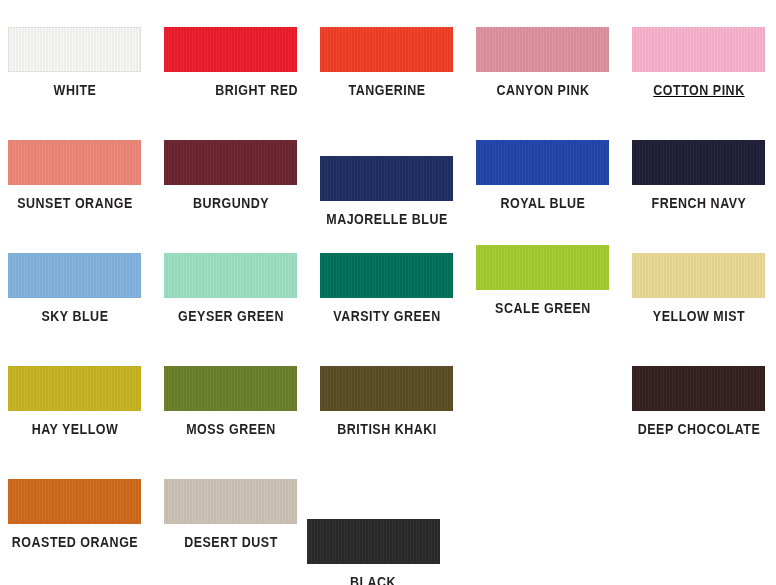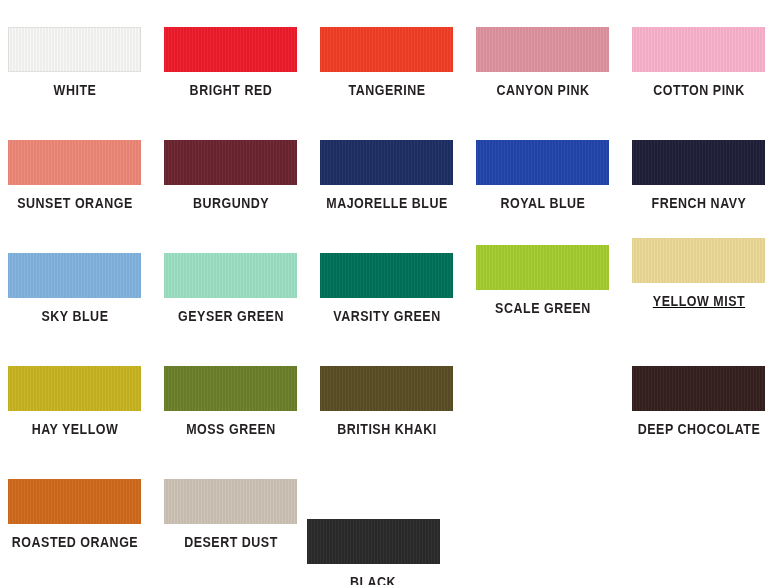--- a/index.html
+++ b/index.html
@@ -57,45 +57,45 @@
   }
 </style>
 </head>
 <body>
 
 <div id="swatch-grid" style="background: rgb(255, 255, 255);">
     <div class="swatch-cell" style="left: -3.5px; top: 27px;">
       <div class="swatch-chip bordered" title="WHITE" style="background-color: rgb(247, 247, 245); width: 133px; height: 45px;"></div>
       <div class="swatch-label" style="color: rgb(35, 31, 32);">WHITE</div>
     </div>
-    <div class="swatch-cell" style="left: 152.5px; top: 27px;">
+    <div class="swatch-cell" style="left: 152.5px; top: 27px; text-align: right;">
       <div class="swatch-chip" title="BRIGHT RED" style="background-color: rgb(237, 28, 42); width: 133px; height: 45px;"></div>
       <div class="swatch-label" style="color: rgb(35, 31, 32);">BRIGHT RED</div>
     </div>
     <div class="swatch-cell" style="left: 308.5px; top: 27px;">
       <div class="swatch-chip" title="TANGERINE" style="background-color: rgb(240, 62, 38); width: 133px; height: 45px;"></div>
       <div class="swatch-label" style="color: rgb(35, 31, 32);">TANGERINE</div>
     </div>
     <div class="swatch-cell" style="left: 464.5px; top: 27px;">
       <div class="swatch-chip" title="CANYON PINK" style="background-color: rgb(221, 147, 160); width: 133px; height: 45px;"></div>
       <div class="swatch-label" style="color: rgb(35, 31, 32);">CANYON PINK</div>
     </div>
-    <div class="swatch-cell" style="left: 620.5px; top: 27px;">
+    <div class="swatch-cell" style="left: 620.5px; top: 27px; text-decoration: underline;">
       <div class="swatch-chip" title="COTTON PINK" style="background-color: rgb(249, 178, 203); width: 133px; height: 45px;"></div>
       <div class="swatch-label" style="color: rgb(35, 31, 32);">COTTON PINK</div>
     </div>
     <div class="swatch-cell" style="left: -3.5px; top: 140px;">
       <div class="swatch-chip" title="SUNSET ORANGE" style="background-color: rgb(236, 136, 120); width: 133px; height: 45px;"></div>
       <div class="swatch-label" style="color: rgb(35, 31, 32);">SUNSET ORANGE</div>
     </div>
     <div class="swatch-cell" style="left: 152.5px; top: 140px;">
       <div class="swatch-chip" title="BURGUNDY" style="background-color: rgb(107, 36, 48); width: 133px; height: 45px;"></div>
       <div class="swatch-label" style="color: rgb(35, 31, 32);">BURGUNDY</div>
     </div>
-    <div class="swatch-cell" style="left: 308.5px; top: 140px;">
+    <div class="swatch-cell" style="left: 308.5px; top: 156px;">
       <div class="swatch-chip" title="MAJORELLE BLUE" style="background-color: rgb(30, 47, 99); width: 133px; height: 45px;"></div>
       <div class="swatch-label" style="color: rgb(35, 31, 32);">MAJORELLE BLUE</div>
     </div>
     <div class="swatch-cell" style="left: 464.5px; top: 140px;">
       <div class="swatch-chip" title="ROYAL BLUE" style="background-color: rgb(33, 69, 171); width: 133px; height: 45px;"></div>
       <div class="swatch-label" style="color: rgb(35, 31, 32);">ROYAL BLUE</div>
     </div>
     <div class="swatch-cell" style="left: 620.5px; top: 140px;">
       <div class="swatch-chip" title="FRENCH NAVY" style="background-color: rgb(32, 31, 57); width: 133px; height: 45px;"></div>
       <div class="swatch-label" style="color: rgb(35, 31, 32);">FRENCH NAVY</div>
@@ -109,21 +109,21 @@
       <div class="swatch-label" style="color: rgb(35, 31, 32);">GEYSER GREEN</div>
     </div>
     <div class="swatch-cell" style="left: 308.5px; top: 253px;">
       <div class="swatch-chip" title="VARSITY GREEN" style="background-color: rgb(0, 114, 90); width: 133px; height: 45px;"></div>
       <div class="swatch-label" style="color: rgb(35, 31, 32);">VARSITY GREEN</div>
     </div>
     <div class="swatch-cell" style="left: 464.5px; top: 245px; text-align: center;">
       <div class="swatch-chip" title="SCALE GREEN" style="background-color: rgb(165, 204, 48); width: 133px; height: 45px;"></div>
       <div class="swatch-label" style="color: rgb(35, 31, 32);">SCALE GREEN</div>
     </div>
-    <div class="swatch-cell" style="left: 620.5px; top: 238px; text-decoration: underline;">
+    <div class="swatch-cell" style="left: 620.5px; top: 253px;">
       <div class="swatch-chip" title="YELLOW MIST" style="background-color: rgb(234, 217, 149); width: 133px; height: 45px;"></div>
       <div class="swatch-label" style="color: rgb(35, 31, 32);">YELLOW MIST</div>
     </div>
     <div class="swatch-cell" style="left: -3.5px; top: 366px;">
       <div class="swatch-chip" title="HAY YELLOW" style="background-color: rgb(200, 179, 33); width: 133px; height: 45px;"></div>
       <div class="swatch-label" style="color: rgb(35, 31, 32);">HAY YELLOW</div>
     </div>
     <div class="swatch-cell" style="left: 152.5px; top: 366px;">
       <div class="swatch-chip" title="MOSS GREEN" style="background-color: rgb(108, 127, 43); width: 133px; height: 45px;"></div>
       <div class="swatch-label" style="color: rgb(35, 31, 32);">MOSS GREEN</div>

